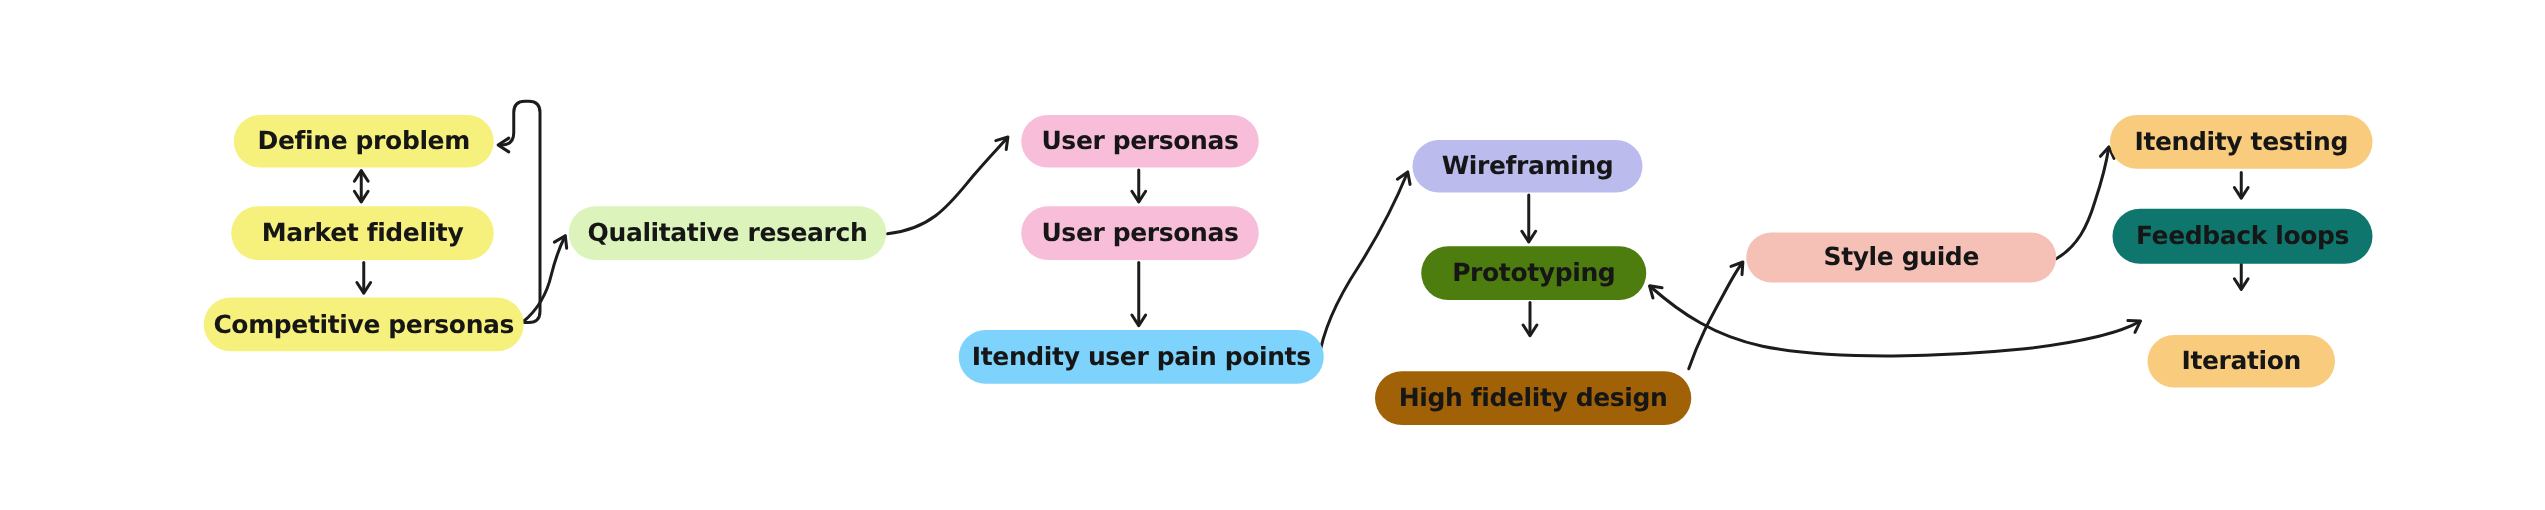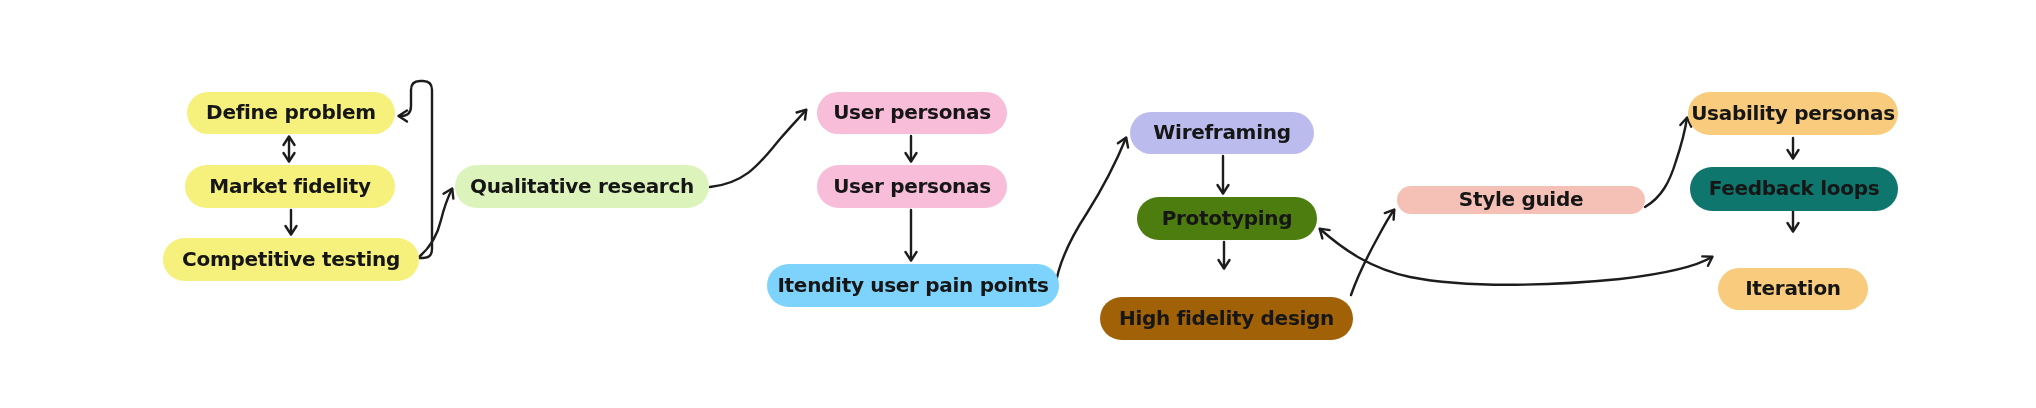--- a/index.html
+++ b/index.html
@@ -76,21 +76,21 @@
       </g>
   </svg>
   <div id="nodes-layer">
       <div class="flow-node" style="left: 187px; top: 92px; width: 208px; height: 42px; background: rgb(245, 241, 124);">
         <span class="node-label">Define problem</span>
       </div>
       <div class="flow-node" style="left: 185px; top: 165px; width: 210px; height: 43px; background: rgb(245, 241, 124);">
         <span class="node-label">Market fidelity</span>
       </div>
       <div class="flow-node" style="left: 163px; top: 238px; width: 256px; height: 43px; background: rgb(245, 241, 124);">
-        <span class="node-label">Competitive testing</span>
+        <span class="node-label">Competitive personas</span>
       </div>
       <div class="flow-node" style="left: 455px; top: 165px; width: 254px; height: 43px; background: rgb(220, 244, 187);">
         <span class="node-label">Qualitative research</span>
       </div>
       <div class="flow-node" style="left: 817px; top: 92px; width: 190px; height: 42px; background: rgb(247, 189, 217); justify-content: center;">
         <span class="node-label">User personas</span>
       </div>
       <div class="flow-node" style="left: 817px; top: 165px; width: 190px; height: 43px; background: rgb(247, 189, 217);">
         <span class="node-label">User personas</span>
       </div>
@@ -99,25 +99,25 @@
       </div>
       <div class="flow-node" style="left: 1130px; top: 112px; width: 184px; height: 42px; background: rgb(187, 187, 238);">
         <span class="node-label">Wireframing</span>
       </div>
       <div class="flow-node" style="left: 1137px; top: 197px; width: 180px; height: 43px; background: #4d7c0f;">
         <span class="node-label">Prototyping</span>
       </div>
       <div class="flow-node" style="left: 1100px; top: 273px; width: 253px; height: 43px; background: #a16207; margin-top: 24px;">
         <span class="node-label">High fidelity design</span>
       </div>
-      <div class="flow-node" style="left: 1397px; top: 186px; width: 248px; height: 28px; background: rgb(245, 193, 182);">
+      <div class="flow-node" style="left: 1397px; top: 186px; width: 248px; height: 40px; background: rgb(245, 193, 182);">
         <span class="node-label">Style guide</span>
       </div>
       <div class="flow-node" style="left: 1688px; top: 92px; width: 210px; height: 43px; background: rgb(248, 203, 125);">
-        <span class="node-label">Usability personas</span>
+        <span class="node-label">Itendity testing</span>
       </div>
       <div class="flow-node" style="left: 1690px; top: 167px; width: 208px; height: 44px; background: #0f766e;">
         <span class="node-label">Feedback loops</span>
       </div>
       <div class="flow-node" style="left: 1718px; top: 236px; width: 150px; height: 42px; background: rgb(248, 203, 125); margin-top: 32px;">
         <span class="node-label">Iteration</span>
       </div>
     </div>
 </div>
 

